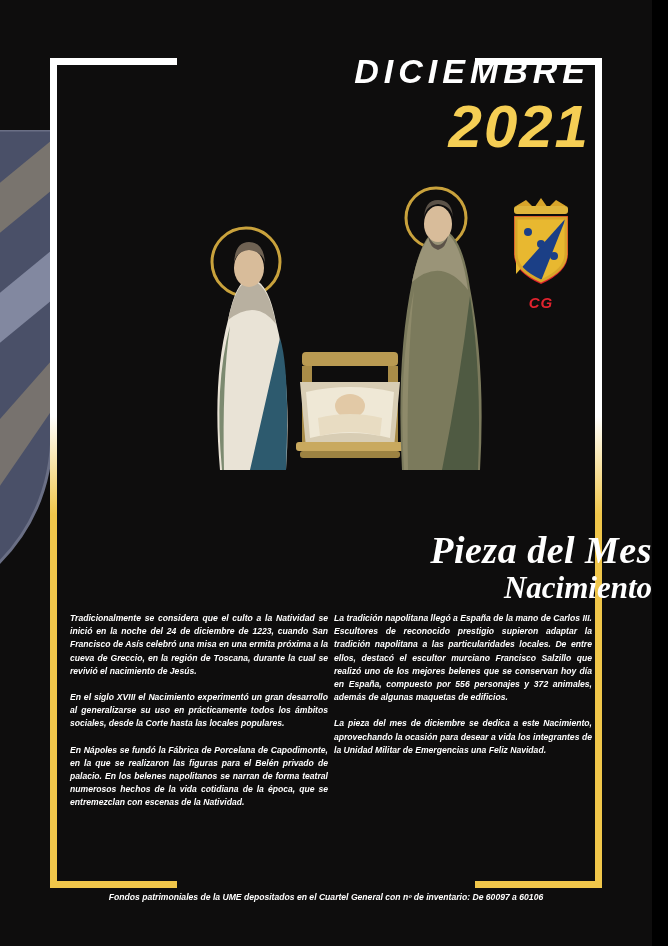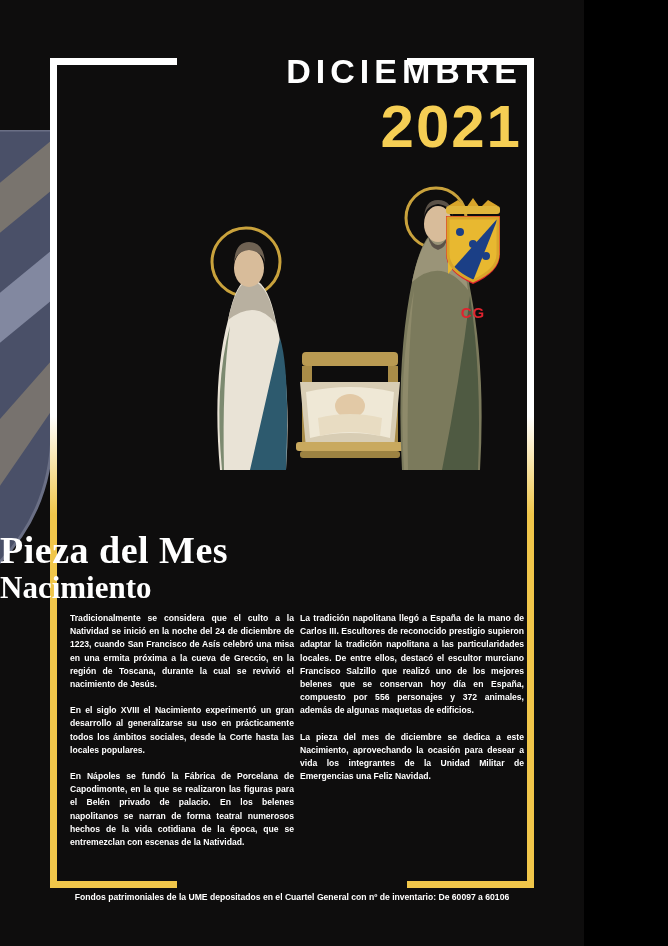--- a/index.html
+++ b/index.html
@@ -8,24 +8,25 @@
     background: #000;
   }
   body {
     width: 668px;
     height: 946px;
     overflow: hidden;
     font-family: "Liberation Sans", sans-serif;
   }
   .poster {
     position: relative;
-    width: 584px;
+    width: 652px;
     height: 946px;
     background: #0e0d0d;
     overflow: hidden;
+    font-style: italic;
   }
   
   .heraldry {
     position: absolute;
     left: -118px;
     top: 130px;
     width: 250px;
     height: 470px;
     z-index: 1;
   }
@@ -129,40 +130,40 @@
     top: 198px;
     width: 86px;
     z-index: 9;
     text-align: center;
   }
   .emblem-cg {
     color: #e0232e;
     font-size: 15px;
     font-weight: bold;
     letter-spacing: 1px;
-    margin-top: 12px;
+    margin-top: 2px;
   }
 
   
   .figures {
     position: absolute;
     left: 150px;
     top: 170px;
     width: 400px;
     height: 330px;
     z-index: 4;
   }
 
   
   .title-wrap {
     position: absolute;
     left: 0;
     right: 0;
     top: 528px;
-    text-align: left;
+    text-align: right;
     z-index: 8;
   }
   .title-main {
     font-family: "Liberation Serif", serif;
     color: #ffffff;
     font-size: 38px;
     font-weight: bold;
     letter-spacing: 0.5px;
   }
   .title-sub {

